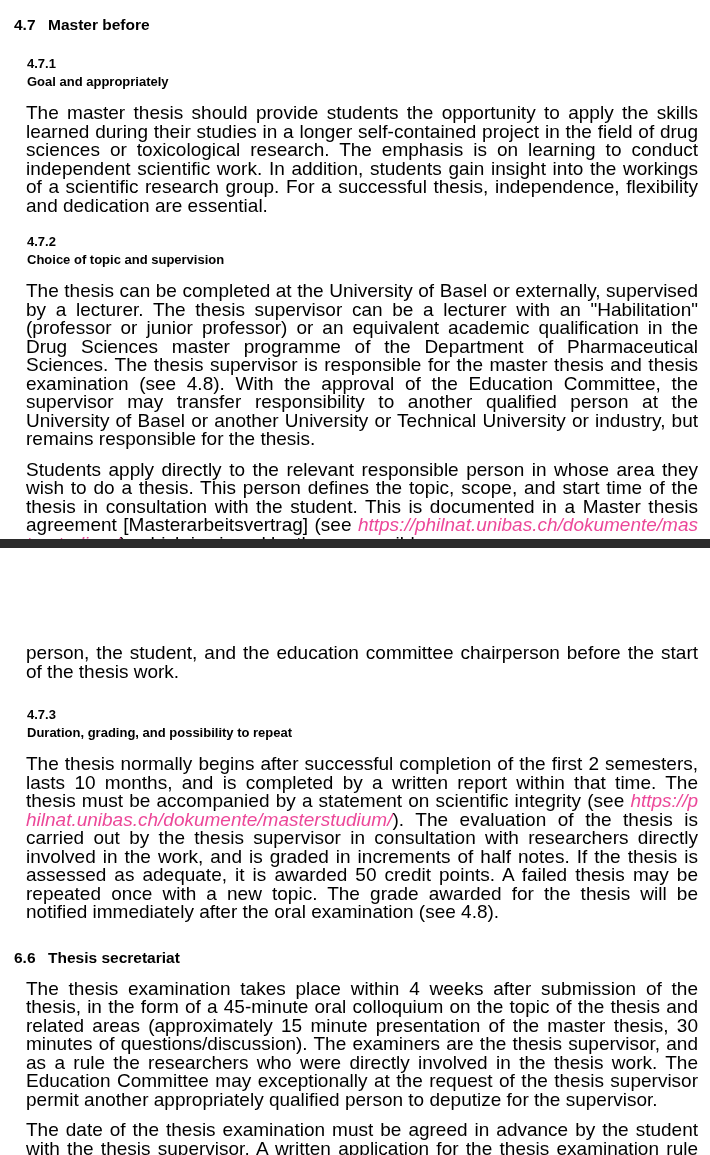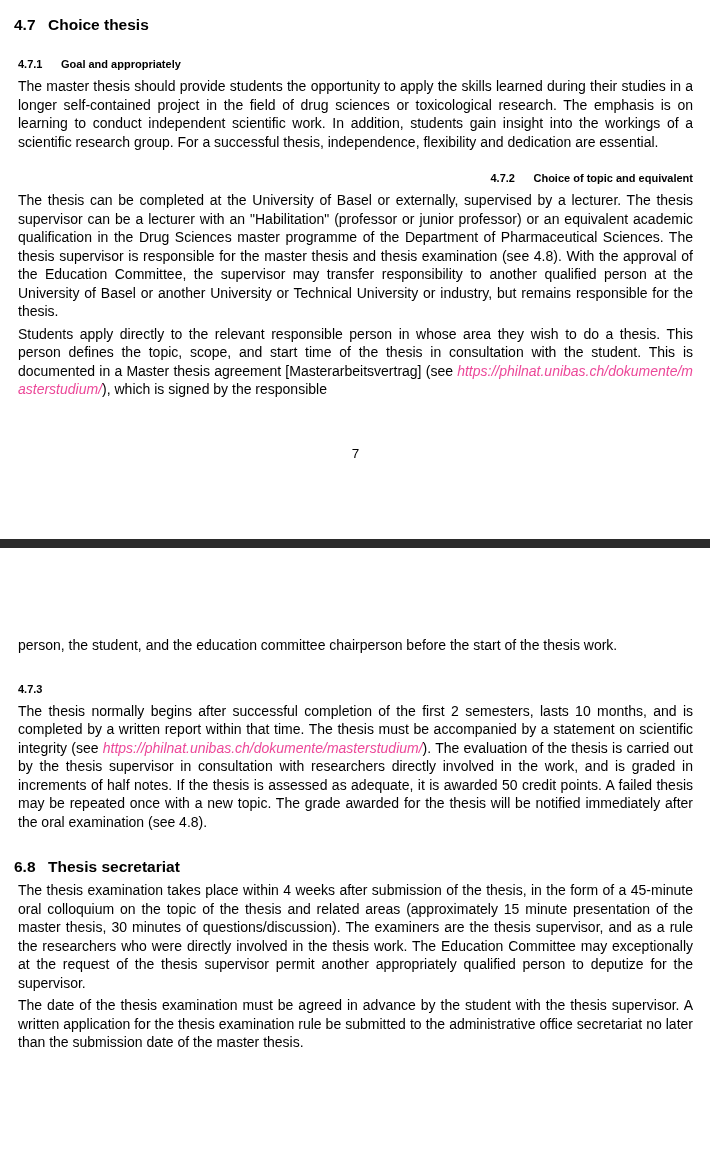--- a/index.html
+++ b/index.html
@@ -7,48 +7,48 @@
   body {
     width: 710px;
     height: 1155px;
     background: #ffffff;
     overflow: hidden;
     font-family: "Liberation Sans", sans-serif;
     color: #000000;
   }
   .page {
     padding-left: 14px;
-    padding-right: 13px;
   }
   .page-top { height: 539px; overflow: hidden; }
   .page-bottom { height: 633px; padding-top: 84px; overflow: hidden; }
 
   .h-major {
     display: flex;
     font-size: 15.5px;
     font-weight: 700;
     line-height: 20px;
     margin: 0;
   }
   .h-major .num { width: 34px; flex-shrink: 0; }
 
   .h-minor {
     display: flex;
-    font-size: 11px;
+    font-size: 13px;
     font-weight: 700;
     line-height: 18px;
-    margin: 4px;
+    margin: 13px;
+    flex-direction: column;
   }
   .h-minor .num { width: 43px; flex-shrink: 0; }
 
   p.body-text {
-    font-size: 14px;
+    font-size: 19px;
     line-height: 18.5px;
     text-align: justify;
-    margin: 4px;
+    margin: 12px;
   }
   a.plainlink {
     color: #ec4899;
     text-decoration: none;
     word-break: break-all;
     font-style: italic;
   }
 
   .mt-h1-top    { margin-top: 15px; }
   .mt-h471      { margin-top: 20px; }
@@ -62,73 +62,74 @@
     line-height: 18px;
     text-align: center;
   }
 
   .page-break {
     width: 710px;
     height: 9px;
     background: #2b2b2b;
   }
 
-  .mt-h473      { margin-top: 25px; align-items: center; }
+  .mt-h473      { margin-top: 25px; }
   .mt-p-dur     { margin-top: 7px;  }
   .mt-h48       { margin-top: 26px; }
   .mt-p-ex1     { margin-top: 11px; }
   .mt-p-ex2     { margin-top: 8px;  }
   .mt-p-ex3     { margin-top: 8px;  }
 </style>
 </head>
 <body>
 
 <div>
 
   <section class="page page-top">
 
     <h1 class="h-major mt-h1-top">
       <span class="num">4.7</span>
-      <span>Choice thesis</span>
+      <span>Master before</span>
     </h1>
 
     <h2 class="h-minor mt-h471">
       <span class="num">4.7.1</span>
       <span>Goal and appropriately</span>
     </h2>
 
     <p class="body-text mt-p-goal">The master thesis should provide students the opportunity to apply the skills learned during their studies in a longer self-contained project in the field of drug sciences or toxicological research. The emphasis is on learning to conduct independent scientific work. In addition, students gain insight into the workings of a scientific research group. For a successful thesis, independence, flexibility and dedication are essential.</p>
 
     <h2 class="h-minor mt-h472">
       <span class="num">4.7.2</span>
-      <span>Choice of topic and equivalent</span>
+      <span>Choice of topic and supervision</span>
     </h2>
 
     <p class="body-text mt-p-ch1">The thesis can be completed at the University of Basel or externally, supervised by a lecturer. The thesis supervisor can be a lecturer with an "Habilitation" (professor or junior professor) or an equivalent academic qualification in the Drug Sciences master programme of the Department of Pharmaceutical Sciences. The thesis supervisor is responsible for the master thesis and thesis examination (see 4.8). With the approval of the Education Committee, the supervisor may transfer responsibility to another qualified person at the University of Basel or another University or Technical University or industry, but remains responsible for the thesis.</p>
 
     <p class="body-text mt-p-ch2"><span>Students apply directly to the relevant responsible person in whose area they wish to do a thesis. This person defines the topic, scope, and start time of the thesis in consultation with the student. This is documented in a Master thesis agreement [Masterarbeitsvertrag] (see </span><a class="plainlink">https://philnat.unibas.ch/dokumente/masterstudium/</a><span>), which is signed by the responsible</span></p>
 
     <div class="page-number">7</div>
 
   </section>
 
   <div class="page-break"></div>
 
   <section class="page page-bottom">
 
     <p class="body-text">person, the student, and the education committee chairperson before the start of the thesis work.</p>
 
     <h2 class="h-minor mt-h473">
       <span class="num">4.7.3</span>
+      <span>Duration, grading, and possibility to repeat</span>
     </h2>
 
     <p class="body-text mt-p-dur"><span>The thesis normally begins after successful completion of the first 2 semesters, lasts 10 months, and is completed by a written report within that time. The thesis must be accompanied by a statement on scientific integrity (see </span><a class="plainlink">https://philnat.unibas.ch/dokumente/masterstudium/</a><span>). The evaluation of the thesis is carried out by the thesis supervisor in consultation with researchers directly involved in the work, and is graded in increments of half notes. If the thesis is assessed as adequate, it is awarded 50 credit points. A failed thesis may be repeated once with a new topic. The grade awarded for the thesis will be notified immediately after the oral examination (see 4.8).</span></p>
 
     <h1 class="h-major mt-h48">
-      <span class="num">6.8</span>
+      <span class="num">6.6</span>
       <span>Thesis secretariat</span>
     </h1>
 
     <p class="body-text mt-p-ex1">The thesis examination takes place within 4 weeks after submission of the thesis, in the form of a 45-minute oral colloquium on the topic of the thesis and related areas (approximately 15 minute presentation of the master thesis, 30 minutes of questions/discussion). The examiners are the thesis supervisor, and as a rule the researchers who were directly involved in the thesis work. The Education Committee may exceptionally at the request of the thesis supervisor permit another appropriately qualified person to deputize for the supervisor.</p>
 
 
     <p class="body-text mt-p-ex3">The date of the thesis examination must be agreed in advance by the student with the thesis supervisor. A written application for the thesis examination rule be submitted to the administrative office secretariat no later than the submission date of the master thesis.</p>
 
   </section>
 

